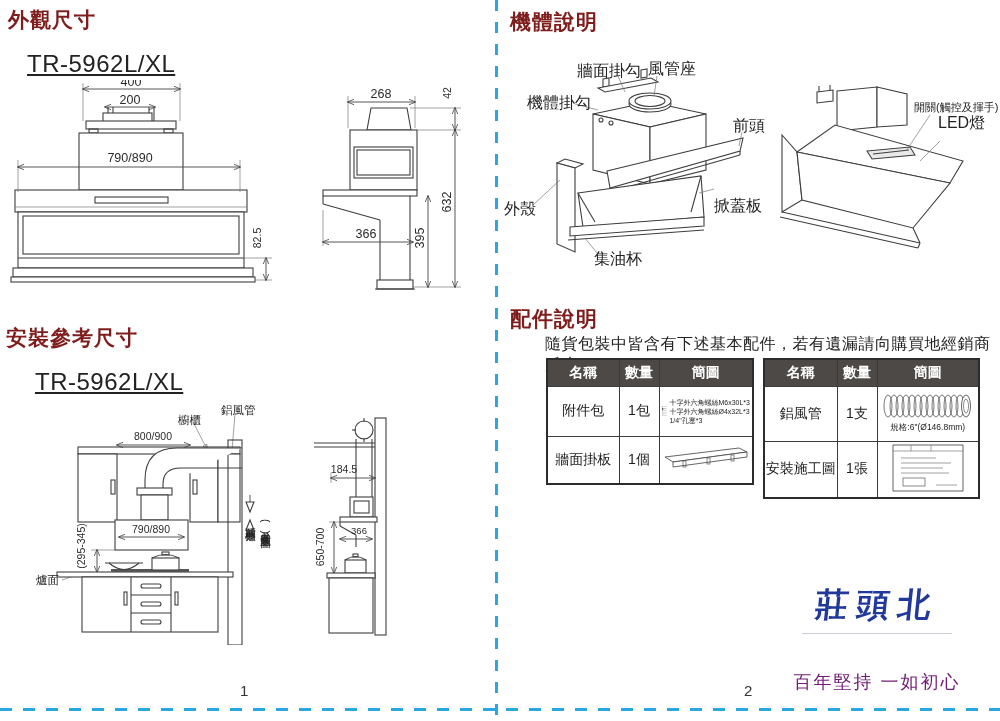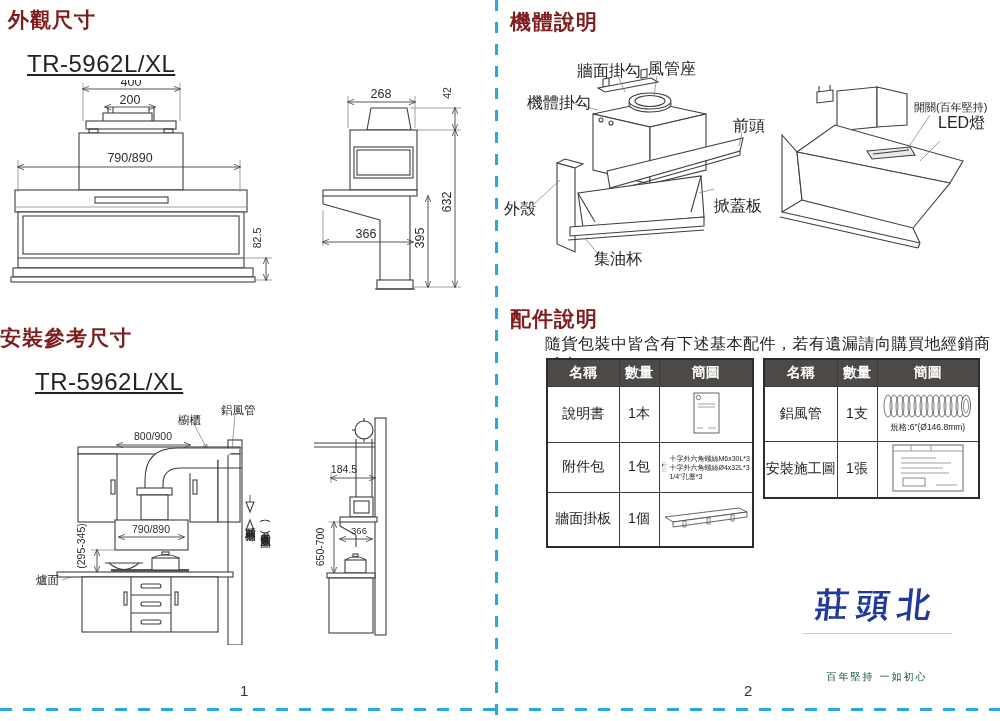--- a/index.html
+++ b/index.html
@@ -32,21 +32,21 @@
   table.acc th{background:#4C4946;color:#fff;font-size:14px;font-weight:bold;border:1.5px solid #3c3c3c;padding:0;}
   table.acc td{border:1.5px solid #3c3c3c;font-size:14px;text-align:center;vertical-align:middle;padding:0;}
   .screwlines{font-size:7px;line-height:9px;text-align:left;color:#222;white-space:nowrap;}
   .spec{font-size:8.5px;color:#222;white-space:nowrap;}
   
   .logo{width:170px;text-align:center;}
   .logo .zh{font-family:"DejaVu Serif","Liberation Serif",serif;font-size:33px;font-weight:bold;
             color:#20399A;letter-spacing:8px;transform:skewX(-6deg);}
   .logo .en{font-size:24px;font-weight:bold;color:#1E9CD8;letter-spacing:5px;margin-top:2px;}
   .logo .div{height:1px;background:#c9cdd6;margin:5px 10px 6px;}
-  .logo .tag{font-size:10px;color:#14532d;letter-spacing:2px;margin-top:36px;}
+  .logo .tag{font-size:18px;color:#701a75;letter-spacing:2px;margin-top:36px;}
 </style>
 </head>
 <body>
 
 <svg width="0" height="0" class="abs">
   <defs>
     <marker id="ar" viewBox="0 0 10 10" refX="9" refY="5" markerWidth="8" markerHeight="8" orient="auto-start-reverse">
       <path d="M0,1 L10,5 L0,9 z" fill="#333" stroke="none"></path>
     </marker>
     <pattern id="hatch" width="5" height="7" patternUnits="userSpaceOnUse">
@@ -135,21 +135,21 @@
     <line class="dim" x1="5" y1="162" x2="95" y2="162" marker-start="url(#ar)" marker-end="url(#ar)"></line>
     <text x="48" y="158" text-anchor="middle">366</text>
     <line class="ext" x1="94" y1="207" x2="143" y2="207"></line>
     <line class="dim" x1="110" y1="116" x2="110" y2="207" marker-start="url(#ar)" marker-end="url(#ar)"></line>
     <text transform="rotate(-90 106 158)" x="106" y="158" text-anchor="middle">395</text>
     <line class="dim" x1="137" y1="50" x2="137" y2="207" marker-start="url(#ar)" marker-end="url(#ar)"></line>
     <text transform="rotate(-90 133 122)" x="133" y="122" text-anchor="middle">632</text>
   </g>
 </svg>
 
-<div class="abs sec-title" style="left:0;top:324px">安裝參考尺寸</div>
+<div class="abs sec-title" style="left:6px;top:324px">安裝參考尺寸</div>
 <div class="abs model" style="left:35px;top:368px">TR-5962L/XL</div>
 
 <svg class="abs" style="left:35px;top:400px" width="250" height="245" viewBox="0 0 250 245">
   <g>
     <text x="118" y="40" text-anchor="middle" class="sm">800/900</text>
     <line class="dim" x1="82" y1="45" x2="155" y2="45" marker-start="url(#ar)" marker-end="url(#ar)"></line>
     <line class="ext" x1="158" y1="22" x2="172" y2="49" marker-end="url(#ar)"></line>
     <line class="ext" x1="200" y1="14" x2="196" y2="62" marker-end="url(#ar)"></line>
   </g>
   <g>
@@ -319,51 +319,37 @@
     <line x1="4" y1="127" x2="142" y2="158"></line>
     <line x1="2" y1="132" x2="140" y2="163"></line>
     <line x1="142" y1="158" x2="135" y2="143"></line>
     <line x1="140" y1="163" x2="142" y2="158"></line>
   </g>
   <g>
     <line class="ext" x1="152" y1="30" x2="128" y2="66"></line>
     <line class="ext" x1="162" y1="56" x2="142" y2="76"></line>
   </g>
 </svg>
-<div class="abs blabel" style="left:914px;top:100px;font-size:11px">開關(百年堅持)</div>
+<div class="abs blabel" style="left:914px;top:100px;font-size:11px">開關(觸控及揮手)</div>
 <div class="abs blabel" style="left:938px;top:113px">LED燈</div>
 
 <div class="abs sec-title" style="left:510px;top:305px">配件說明</div>
 <div class="abs note" style="left:545px;top:334px">隨貨包裝中皆含有下述基本配件，若有遺漏請向購買地經銷商反應。</div>
 
 <table class="acc abs" style="left:546px;top:358px;width:206px">
   <colgroup>
       <col style="width:72px">
       <col style="width:40px">
       <col style="width:94px">
     </colgroup>
   <tbody>
       <tr style="height:27px">
     <th>名稱</th>
     <th>數量</th>
     <th>簡圖</th>
-  </tr>
-  <tr style="height:56px">
-    <td>說明書</td>
-    <td class="qty">1本</td>
-    <td>
-      <svg width="34" height="46" viewBox="0 0 34 46">
-        <rect class="fw" x="5" y="3" width="25" height="40" style="stroke-width:.8"></rect>
-        <circle cx="9.5" cy="7.5" r="2.2" style="stroke-width:.7"></circle>
-        <line class="ext" x1="9" y1="14" x2="26" y2="14"></line>
-            <line class="ext" x1="9" y1="17" x2="26" y2="17"></line>
-        <line class="ext" x1="8" y1="38" x2="14" y2="38"></line>
-            <line class="ext" x1="19" y1="38" x2="27" y2="38"></line>
-      </svg>
-    </td>
   </tr>
   <tr style="height:50px">
     <td>附件包</td>
     <td class="qty">1包</td>
     <td>
       <div style="display:flex;align-items:center;gap:2px;padding:2px">
         <svg width="26" height="40" viewBox="0 0 26 40">
           <rect class="fw" x="1" y="2" width="24" height="36" style="stroke-width:.8"></rect>
           <line class="ext" x1="4" y1="9" x2="20" y2="9" style="stroke-width:1.6"></line>
               <rect x="3" y="7" width="3" height="4" style="stroke-width:.6"></rect>
@@ -372,21 +358,21 @@
           <rect x="4" y="26" width="16" height="6" rx="3" transform="rotate(-14 12 29)" style="stroke-width:.7"></rect>
         </svg>
         <div class="screwlines">
           <div>十字外六角螺絲M6x30L*3</div>
           <div>十字外六角螺絲Ø4x32L*3</div>
           <div>1/4"孔塞*3</div>
         </div>
       </div>
     </td>
   </tr>
-  <tr style="height:55px">
+  <tr style="height:48px">
     <td>牆面掛板</td>
     <td class="qty">1個</td>
     <td>
       <svg width="90" height="28" viewBox="0 0 90 28">
         <polygon class="fw" points="4,13 78,4 86,8 12,18" style="stroke-width:.8"></polygon>
         <polygon class="fw" points="12,18 86,8 86,13 12,23" style="stroke-width:.8"></polygon>
         <rect x="22" y="17" width="3" height="6" style="stroke-width:.6"></rect>
         <rect x="46" y="14" width="3" height="6" style="stroke-width:.6"></rect>
         <rect x="70" y="11" width="3" height="6" style="stroke-width:.6"></rect>
       </svg>

